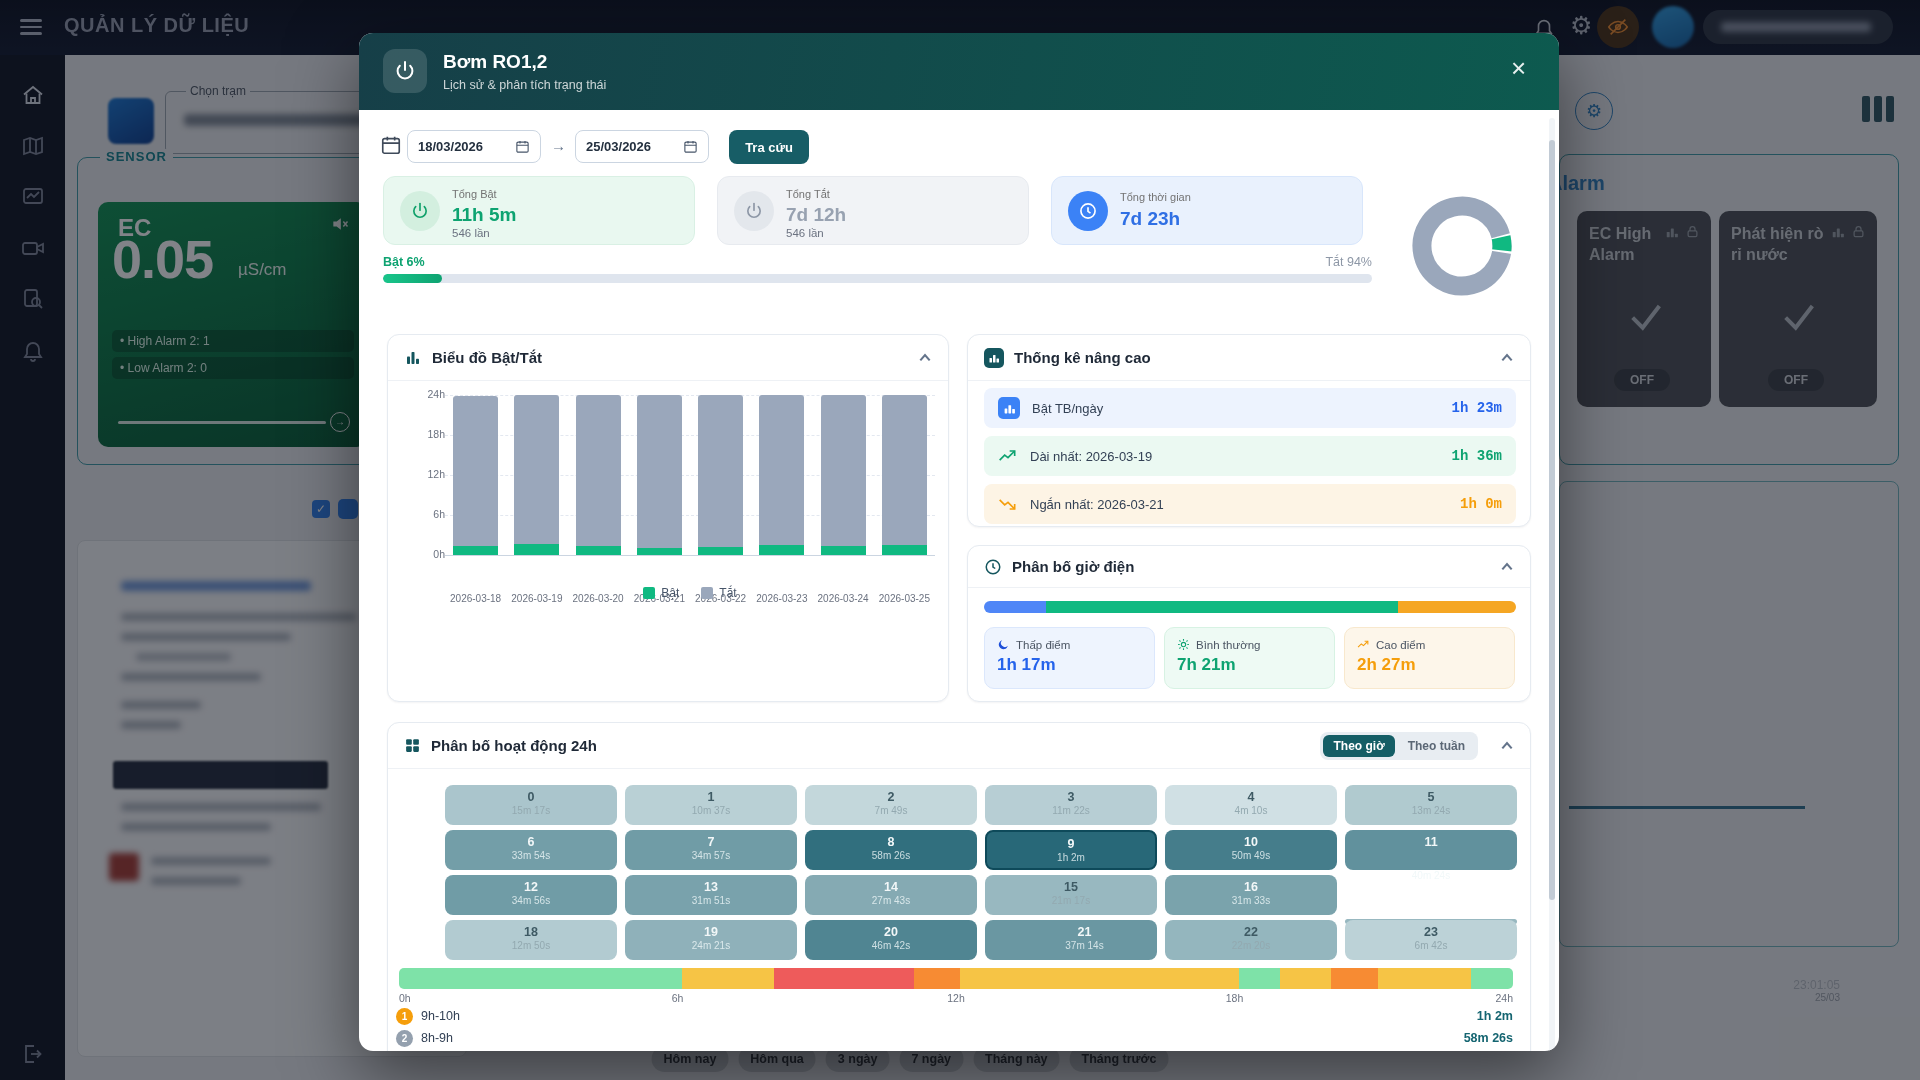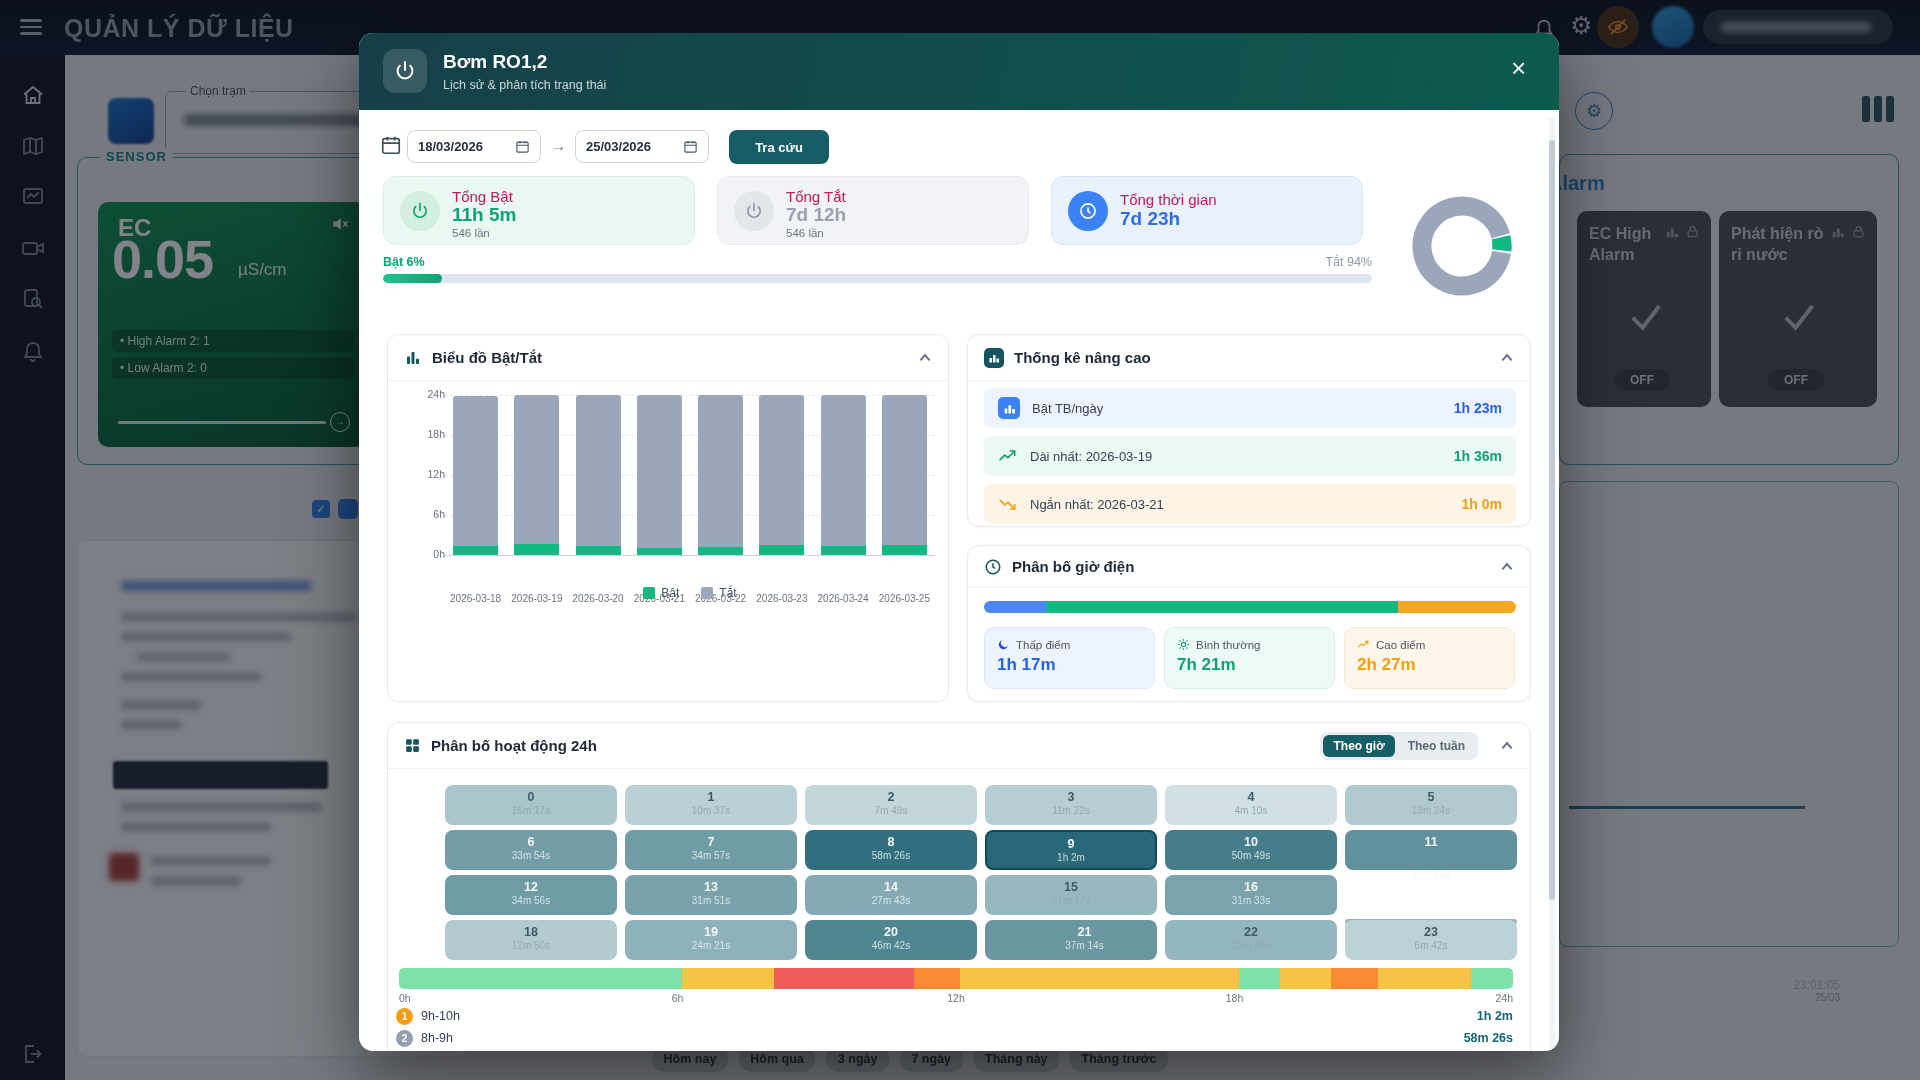--- a/index.html
+++ b/index.html
@@ -7,21 +7,21 @@
   .abs{position:absolute;}
   svg{display:block;}
   
   #topbar{left:0;top:0;width:1920px;height:55px;background:linear-gradient(180deg,#0a0f1f,#10182e);z-index:1;}
   #content-bg{left:65px;top:55px;width:1855px;height:1025px;background:#e9ebee;z-index:1;}
   #sidebar{left:0;top:55px;width:65px;height:1025px;background:#0d1322;z-index:2;display:flex;flex-direction:column;align-items:center;padding-top:28px;box-sizing:border-box;}
   .side-ic{width:24px;height:24px;color:#7d8598;margin-bottom:27px;}
   .side-ic.active{color:#d6dbe6;}
   #logout-ic{position:absolute;bottom:14px;left:20px;width:24px;height:24px;color:#7d8598;}
   .hamburger span{display:block;width:22px;height:2.5px;background:#aeb5c4;margin:4px 0;border-radius:2px;}
-  #app-title{left:64px;top:14px;font-size:25px;font-weight:bold;color:#959cae;letter-spacing:.5px;}
+  #app-title{left:64px;top:14px;font-size:20px;font-weight:bold;color:#959cae;letter-spacing:.5px;}
   .blurred{filter:blur(3px);border-radius:4px;}
   
   .bg-border{border:1.5px solid rgba(31,139,153,.85);border-radius:10px;}
   #sensor-label{font-size:13px;font-weight:bold;letter-spacing:1px;color:#13828f;background:#e9ebee;padding:0 6px;}
   #ec-card{background:linear-gradient(165deg,#0f9153,#065c36);border-radius:10px;}
   .ec-badge{background:rgba(3,40,22,.35);border-radius:5px;color:#dff7ea;font-size:12px;line-height:22px;padding:0 8px;}
   .alarm-card{background:#4b4f56;border-radius:10px;}
   .off-pill{background:#3a3e45;border-radius:12px;color:#cfd3da;font-size:12px;font-weight:bold;padding:4px 16px;}
   .chip{background:#c3c7cd;border-radius:14px;color:#2c3038;font-size:12.5px;font-weight:bold;padding:6px 12px;white-space:nowrap;}
   #overlay{left:0;top:0;width:1920px;height:1080px;background:rgba(13,17,26,.52);z-index:5;}
@@ -31,26 +31,26 @@
   .panel{background:#fff;border:1px solid #e6ebf1;border-radius:12px;box-shadow:0 1px 2px rgba(16,24,40,.05);box-sizing:border-box;}
   .panel-head{display:flex;align-items:center;gap:10px;padding:0 16px;height:46px;border-bottom:1px solid #eef1f5;font-weight:bold;color:#1f2937;font-size:15px;box-sizing:border-box;}
   .chev{margin-left:auto;color:#64748b;}
   .date-input{background:#fff;border:1px solid #cbd5e1;border-radius:8px;display:flex;align-items:center;padding:0 10px;gap:8px;box-sizing:border-box;font-size:13px;font-weight:bold;color:#24303f;}
   #search-btn{background:#175d66;border-radius:8px;color:#fff;font-size:13px;font-weight:bold;display:flex;align-items:center;justify-content:center;border:none;}
   .sum-card{border-radius:12px;box-sizing:border-box;}
   .sum-green{background:#e9f8f0;border:1px solid #d9f0e4;}
   .sum-gray{background:#f1f3f6;border:1px solid #e7eaef;}
   .sum-blue{background:#e9f1fd;border:1px solid #d8e6fb;}
   .icon-circ{width:40px;height:40px;border-radius:50%;display:flex;align-items:center;justify-content:center;}
-  .sum-label{font-size:15px;color:#be185d;}
+  .sum-label{font-size:11px;color:#737373;}
   .sum-value{font-size:19px;font-weight:bold;}
   .sum-sub{font-size:11.5px;color:#6b7280;}
   .stat-row{position:absolute;left:983px;width:532px;height:40px;border-radius:8px;display:flex;align-items:center;padding:0 14px;box-sizing:border-box;gap:12px;}
   .stat-label{font-size:13px;color:#334155;}
-  .stat-value{margin-left:auto;font-size:14px;font-weight:bold;}
+  .stat-value{margin-left:auto;font-size:14px;font-weight:bold;font-family:Liberation Mono, monospace;}
   .dist-card{position:absolute;top:626px;width:171px;height:62px;border-radius:10px;box-sizing:border-box;padding:10px 12px;}
   .dist-label{font-size:11.5px;color:#4b5563;display:flex;align-items:center;gap:6px;}
   .dist-value{font-size:17px;font-weight:bold;margin-top:4px;}
   .tg{display:flex;gap:3px;background:#e8edf2;border-radius:8px;padding:3px;}
   .tg-on{background:#155e66;color:#fff;border-radius:6px;padding:4px 10px;font-weight:bold;font-size:12px;}
   .tg-off{color:#5b6775;padding:4px 10px;font-size:12px;}
   #hm-grid{display:grid;grid-template-columns:repeat(6,172px);column-gap:8px;row-gap:5px;grid-auto-rows:40px;}
   .hm-cell{border-radius:8px;text-align:center;box-sizing:border-box;padding-top:5px;}
   .hm-hour{font-size:12.5px;font-weight:bold;line-height:14px;}
   .hm-dur{font-size:10px;line-height:14px;}
@@ -259,21 +259,21 @@
         </svg>
     </div>
     <div class="abs" style="left:192px;top:104px;color:#64748b;font-size:15px;">→</div>
     <div class="abs date-input" style="left:216px;top:97px;width:134px;height:33px;">
       <span>25/03/2026</span>
       <svg style="margin-left:auto;color:#475569;" width="15" height="15" viewBox="0 0 24 24" fill="none" stroke="currentColor" stroke-width="1.8">
           <rect x="3" y="5" width="18" height="16" rx="2"></rect>
           <path d="M8 3v4M16 3v4M3 10h18"></path>
         </svg>
     </div>
-    <button class="abs" id="search-btn" style="left:370px;top:97px;width:100px;height:34px;">Tra cứu</button>
+    <button class="abs" id="search-btn" style="left:370px;top:97px;width:80px;height:34px;">Tra cứu</button>
 
     <div class="abs sum-card sum-green" style="left:24px;top:143px;width:312px;height:69px;">
       <div class="abs icon-circ" style="left:16px;top:14px;background:#d3efdf;color:#10a06a;">
           <svg width="20" height="20" viewBox="0 0 24 24" fill="none" stroke="currentColor" stroke-width="2" stroke-linecap="round">
             <path d="M12 3v8"></path>
             <path d="M6.8 6.8a7.4 7.4 0 1 0 10.4 0"></path>
           </svg>
         </div>
       <div class="abs sum-label" style="left:68px;top:11px;">Tổng Bật</div>
       <div class="abs sum-value" style="left:68px;top:27px;color:#0ea371;">11h 5m</div>

